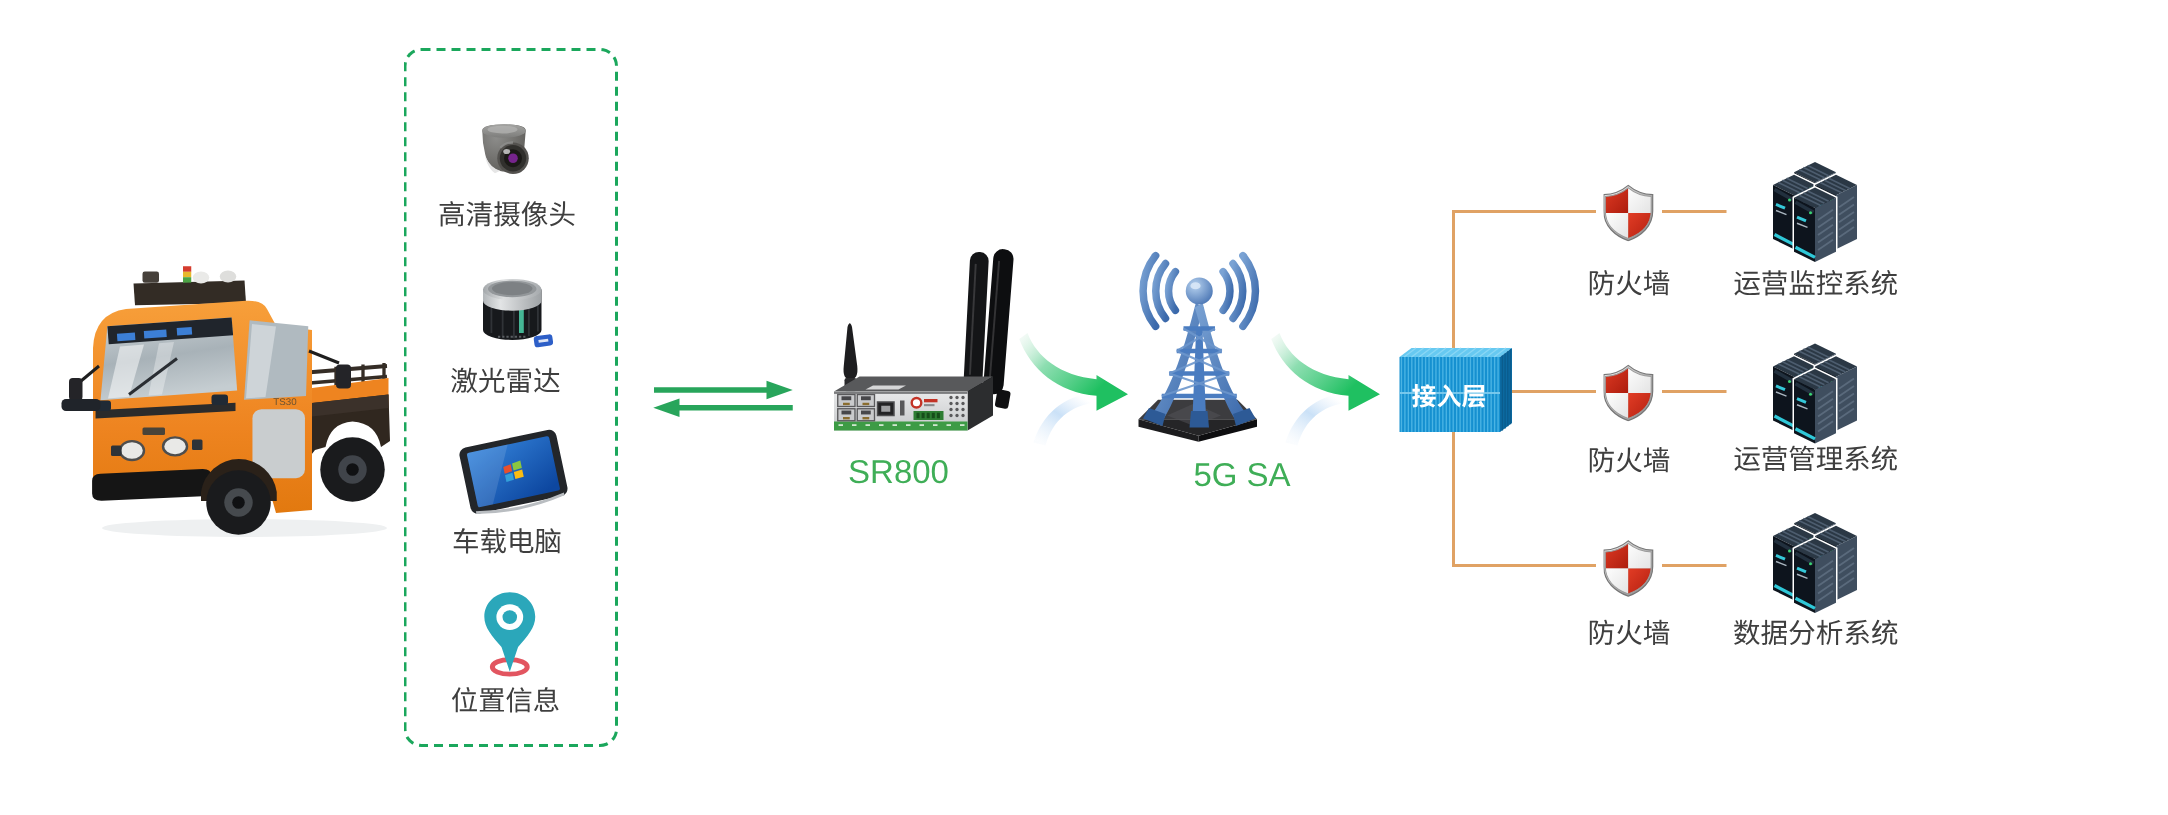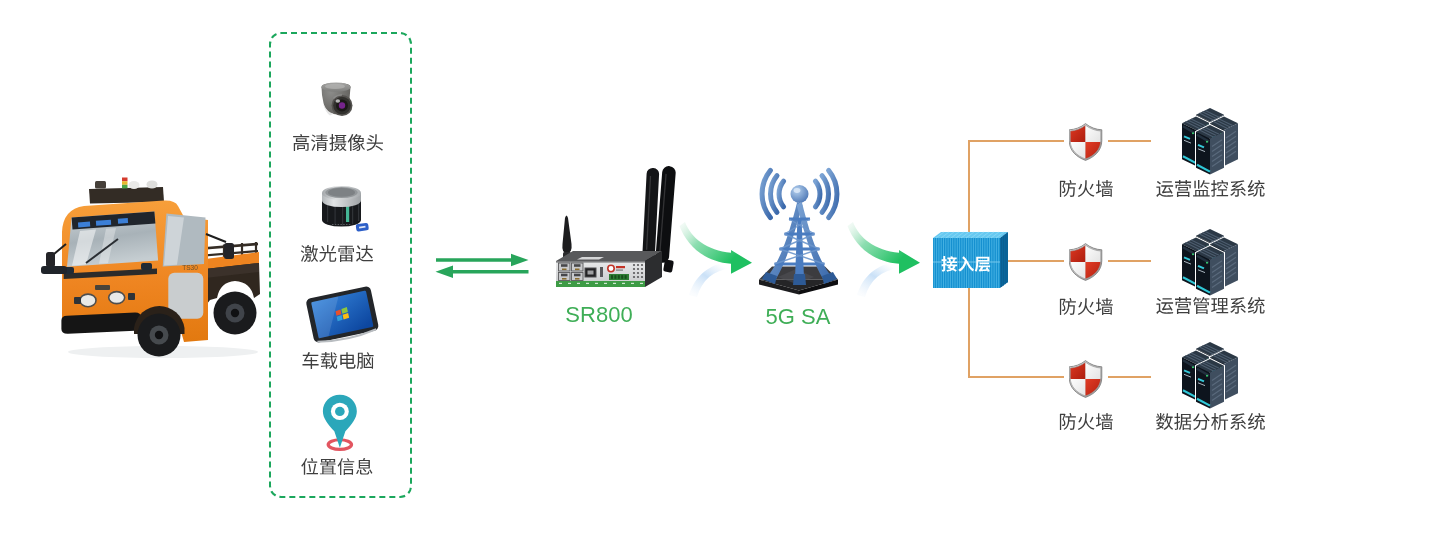--- a/index.html
+++ b/index.html
@@ -39,21 +39,21 @@
 <svg class="abs" style="left:1154.5px;top:179.9px" width="111" height="19" viewBox="0 0 111.0 19.2">
       <path transform="translate(0,15.61)" d="M7.0 -14.4V-13.1H16.4V-14.4ZM1.3 -13.7C2.3 -12.9 3.8 -11.8 4.5 -11.2L5.5 -12.2C4.7 -12.8 3.2 -13.8 2.2 -14.5ZM6.9 -2.2C7.5 -2.4 8.3 -2.5 15.3 -3.1L16.0 -1.7L17.2 -2.4C16.5 -3.8 15.0 -6.2 13.9 -8.0L12.7 -7.5C13.3 -6.5 14.0 -5.4 14.6 -4.3L8.5 -3.9C9.5 -5.3 10.5 -7.1 11.2 -8.8H17.7V-10.2H5.8V-8.8H9.5C8.8 -7.0 7.8 -5.2 7.5 -4.7C7.1 -4.1 6.8 -3.7 6.5 -3.6C6.6 -3.2 6.9 -2.5 6.9 -2.2ZM4.7 -9.1H0.8V-7.8H3.3V-1.9C2.5 -1.5 1.6 -0.7 0.7 0.3L1.7 1.6C2.6 0.3 3.5 -0.8 4.1 -0.8C4.5 -0.8 5.2 -0.2 5.9 0.3C7.2 1.1 8.8 1.3 11.0 1.3C13.0 1.3 16.2 1.2 17.5 1.1C17.5 0.7 17.7 0.0 17.9 -0.4C16.0 -0.2 13.2 -0.0 11.1 -0.0C9.0 -0.0 7.5 -0.2 6.2 -0.9C5.5 -1.4 5.1 -1.8 4.7 -1.9Z M24.3 -7.6H31.4V-5.9H24.3ZM22.9 -8.6V-4.9H32.8V-8.6ZM20.2 -10.9V-7.3H21.5V-9.8H34.2V-7.3H35.5V-10.9ZM21.6 -3.8V1.5H23.0V0.8H32.8V1.5H34.2V-3.8ZM23.0 -0.4V-2.5H32.8V-0.4ZM30.3 -15.5V-14.0H25.1V-15.5H23.7V-14.0H19.6V-12.7H23.7V-11.4H25.1V-12.7H30.3V-11.4H31.7V-12.7H35.9V-14.0H31.7V-15.5Z M48.7 -9.6C50.0 -8.7 51.7 -7.4 52.4 -6.5L53.5 -7.4C52.7 -8.2 51.1 -9.5 49.8 -10.4ZM42.9 -15.5V-6.7H44.3V-15.5ZM39.2 -14.9V-7.3H40.6V-14.9ZM48.4 -15.5C47.7 -12.8 46.5 -10.2 44.9 -8.6C45.3 -8.4 45.9 -7.9 46.1 -7.7C47.0 -8.8 47.8 -10.1 48.5 -11.7H54.5V-12.9H49.0C49.3 -13.7 49.5 -14.4 49.7 -15.2ZM40.0 -5.6V-0.3H37.9V1.0H54.7V-0.3H52.7V-5.6ZM41.3 -0.3V-4.4H43.7V-0.3ZM45.0 -0.3V-4.4H47.5V-0.3ZM48.8 -0.3V-4.4H51.4V-0.3Z M68.4 -10.2C69.5 -9.2 71.1 -7.7 71.9 -6.8L72.8 -7.7C71.9 -8.6 70.4 -10.0 69.2 -11.0ZM65.9 -11.0C65.0 -9.7 63.6 -8.5 62.3 -7.7C62.6 -7.4 63.0 -6.9 63.2 -6.6C64.5 -7.6 66.1 -9.1 67.1 -10.5ZM58.5 -15.6V-12.0H56.3V-10.6H58.5V-6.2C57.6 -5.9 56.8 -5.6 56.1 -5.4L56.4 -4.1L58.5 -4.8V-0.3C58.5 -0.0 58.4 0.0 58.2 0.0C58.0 0.1 57.3 0.1 56.5 0.0C56.7 0.4 56.8 1.0 56.9 1.3C58.0 1.3 58.8 1.3 59.2 1.1C59.7 0.9 59.8 0.5 59.8 -0.3V-5.3L61.8 -6.0L61.6 -7.3L59.8 -6.7V-10.6H61.8V-12.0H59.8V-15.6ZM61.6 -0.4V0.9H73.3V-0.4H68.2V-5.0H72.0V-6.3H63.1V-5.0H66.8V-0.4ZM66.4 -15.2C66.6 -14.7 67.0 -13.9 67.2 -13.3H62.3V-10.1H63.5V-12.1H71.8V-10.2H73.1V-13.3H68.7C68.5 -13.9 68.0 -14.8 67.7 -15.6Z M79.3 -4.1C78.3 -2.8 76.8 -1.4 75.3 -0.6C75.7 -0.4 76.2 0.1 76.5 0.4C77.9 -0.6 79.6 -2.1 80.7 -3.6ZM85.8 -3.5C87.3 -2.3 89.2 -0.6 90.1 0.4L91.3 -0.4C90.3 -1.5 88.4 -3.1 86.9 -4.2ZM86.3 -8.2C86.8 -7.8 87.3 -7.3 87.8 -6.7L79.6 -6.2C82.4 -7.5 85.2 -9.2 88.0 -11.3L86.9 -12.2C86.0 -11.5 85.0 -10.7 84.0 -10.0L79.5 -9.8C80.8 -10.8 82.1 -12.0 83.4 -13.2C85.8 -13.5 88.1 -13.8 89.8 -14.2L88.9 -15.4C85.9 -14.7 80.5 -14.2 76.0 -13.9C76.1 -13.6 76.3 -13.1 76.3 -12.7C78.0 -12.8 79.7 -12.9 81.4 -13.1C80.2 -11.8 78.8 -10.7 78.4 -10.4C77.8 -10.0 77.4 -9.7 77.0 -9.6C77.1 -9.3 77.3 -8.7 77.4 -8.4C77.8 -8.5 78.3 -8.6 82.1 -8.8C80.5 -7.9 79.2 -7.1 78.5 -6.8C77.4 -6.3 76.6 -5.9 76.0 -5.8C76.1 -5.5 76.3 -4.8 76.4 -4.5C76.9 -4.7 77.6 -4.8 82.7 -5.2V-0.4C82.7 -0.2 82.7 -0.1 82.3 -0.1C82.0 -0.1 81.0 -0.1 79.9 -0.1C80.1 0.3 80.4 0.9 80.5 1.3C81.8 1.3 82.7 1.3 83.3 1.0C84.0 0.8 84.1 0.4 84.1 -0.4V-5.3L88.7 -5.7C89.3 -5.1 89.7 -4.5 90.0 -4.0L91.1 -4.7C90.4 -5.8 88.8 -7.5 87.4 -8.8Z M105.4 -6.5V-0.7C105.4 0.7 105.7 1.1 107.0 1.1C107.3 1.1 108.4 1.1 108.7 1.1C109.8 1.1 110.1 0.4 110.2 -2.1C109.9 -2.2 109.3 -2.4 109.0 -2.7C109.0 -0.4 108.9 -0.1 108.5 -0.1C108.3 -0.1 107.4 -0.1 107.2 -0.1C106.8 -0.1 106.8 -0.2 106.8 -0.7V-6.5ZM101.9 -6.5C101.8 -2.8 101.4 -0.8 98.4 0.3C98.7 0.6 99.1 1.1 99.2 1.4C102.6 0.1 103.2 -2.3 103.3 -6.5ZM93.3 -1.0 93.6 0.4C95.3 -0.1 97.4 -0.8 99.5 -1.5L99.3 -2.7C97.1 -2.1 94.8 -1.4 93.3 -1.0ZM103.5 -15.2C103.9 -14.5 104.3 -13.5 104.5 -12.9H100.0V-11.6H103.4C102.5 -10.5 101.3 -8.8 100.8 -8.3C100.5 -8.0 100.0 -7.9 99.7 -7.8C99.8 -7.5 100.1 -6.8 100.1 -6.4C100.6 -6.7 101.4 -6.8 108.1 -7.4C108.4 -6.9 108.7 -6.4 108.9 -6.0L110.1 -6.7C109.5 -7.8 108.3 -9.5 107.3 -10.8L106.2 -10.2C106.6 -9.7 107.0 -9.1 107.4 -8.5L102.3 -8.0C103.2 -9.1 104.2 -10.5 105.0 -11.6H110.0V-12.9H104.7L105.9 -13.2C105.7 -13.8 105.2 -14.8 104.8 -15.6ZM93.6 -7.8C93.9 -8.0 94.3 -8.0 96.5 -8.4C95.7 -7.2 95.0 -6.3 94.7 -5.9C94.1 -5.3 93.7 -4.8 93.3 -4.7C93.4 -4.3 93.6 -3.7 93.7 -3.4C94.1 -3.6 94.7 -3.8 99.3 -4.8C99.3 -5.1 99.3 -5.6 99.3 -6.0L95.8 -5.3C97.2 -7.0 98.6 -9.0 99.8 -11.0L98.5 -11.7C98.2 -11.0 97.8 -10.3 97.4 -9.7L95.1 -9.4C96.2 -11.0 97.4 -13.0 98.2 -15.0L96.8 -15.6C96.0 -13.4 94.6 -11.0 94.2 -10.4C93.8 -9.7 93.4 -9.3 93.1 -9.2C93.3 -8.9 93.5 -8.1 93.6 -7.8Z" fill="#3f3f3f"></path>
     </svg>
 <svg class="abs" style="left:1154.5px;top:297.4px" width="111" height="19" viewBox="0 0 111.0 19.2">
       <path transform="translate(0,15.61)" d="M7.0 -14.4V-13.1H16.4V-14.4ZM1.3 -13.7C2.3 -12.9 3.8 -11.8 4.5 -11.2L5.5 -12.2C4.7 -12.8 3.2 -13.8 2.2 -14.5ZM6.9 -2.2C7.5 -2.4 8.3 -2.5 15.3 -3.1L16.0 -1.7L17.2 -2.4C16.5 -3.8 15.0 -6.2 13.9 -8.0L12.7 -7.5C13.3 -6.5 14.0 -5.4 14.6 -4.3L8.5 -3.9C9.5 -5.3 10.5 -7.1 11.2 -8.8H17.7V-10.2H5.8V-8.8H9.5C8.8 -7.0 7.8 -5.2 7.5 -4.7C7.1 -4.1 6.8 -3.7 6.5 -3.6C6.6 -3.2 6.9 -2.5 6.9 -2.2ZM4.7 -9.1H0.8V-7.8H3.3V-1.9C2.5 -1.5 1.6 -0.7 0.7 0.3L1.7 1.6C2.6 0.3 3.5 -0.8 4.1 -0.8C4.5 -0.8 5.2 -0.2 5.9 0.3C7.2 1.1 8.8 1.3 11.0 1.3C13.0 1.3 16.2 1.2 17.5 1.1C17.5 0.7 17.7 0.0 17.9 -0.4C16.0 -0.2 13.2 -0.0 11.1 -0.0C9.0 -0.0 7.5 -0.2 6.2 -0.9C5.5 -1.4 5.1 -1.8 4.7 -1.9Z M24.3 -7.6H31.4V-5.9H24.3ZM22.9 -8.6V-4.9H32.8V-8.6ZM20.2 -10.9V-7.3H21.5V-9.8H34.2V-7.3H35.5V-10.9ZM21.6 -3.8V1.5H23.0V0.8H32.8V1.5H34.2V-3.8ZM23.0 -0.4V-2.5H32.8V-0.4ZM30.3 -15.5V-14.0H25.1V-15.5H23.7V-14.0H19.6V-12.7H23.7V-11.4H25.1V-12.7H30.3V-11.4H31.7V-12.7H35.9V-14.0H31.7V-15.5Z M40.9 -8.1V1.5H42.3V0.9H51.3V1.5H52.6V-3.1H42.3V-4.4H51.7V-8.1ZM51.3 -0.2H42.3V-2.0H51.3ZM45.1 -11.5C45.3 -11.2 45.5 -10.7 45.7 -10.3H38.9V-7.3H40.2V-9.2H52.5V-7.3H53.9V-10.3H47.1C47.0 -10.8 46.7 -11.4 46.4 -11.8ZM42.3 -7.0H50.3V-5.4H42.3ZM40.1 -15.6C39.6 -14.0 38.8 -12.4 37.8 -11.4C38.1 -11.2 38.7 -10.9 39.0 -10.7C39.5 -11.3 40.0 -12.1 40.5 -13.0H41.8C42.2 -12.3 42.6 -11.5 42.8 -11.0L43.9 -11.4C43.8 -11.8 43.5 -12.4 43.1 -13.0H46.0V-14.0H41.0C41.1 -14.5 41.3 -14.9 41.4 -15.4ZM47.9 -15.6C47.6 -14.2 46.9 -12.9 46.1 -12.0C46.4 -11.9 47.0 -11.6 47.2 -11.4C47.6 -11.8 48.0 -12.4 48.3 -13.0H49.6C50.2 -12.3 50.7 -11.4 51.0 -10.9L52.1 -11.4C51.9 -11.8 51.5 -12.4 51.1 -13.0H54.4V-14.0H48.8C49.0 -14.4 49.1 -14.9 49.3 -15.3Z M64.3 -10.0H67.1V-7.6H64.3ZM68.3 -10.0H71.2V-7.6H68.3ZM64.3 -13.5H67.1V-11.1H64.3ZM68.3 -13.5H71.2V-11.1H68.3ZM61.4 -0.4V0.9H73.4V-0.4H68.5V-3.0H72.8V-4.2H68.5V-6.4H72.5V-14.7H63.0V-6.4H67.0V-4.2H62.8V-3.0H67.0V-0.4ZM56.1 -1.8 56.5 -0.4C58.1 -1.0 60.3 -1.7 62.3 -2.4L62.0 -3.7L60.0 -3.0V-7.6H61.8V-8.9H60.0V-13.0H62.1V-14.3H56.4V-13.0H58.6V-8.9H56.5V-7.6H58.6V-2.6C57.7 -2.3 56.9 -2.1 56.1 -1.8Z M79.3 -4.1C78.3 -2.8 76.8 -1.4 75.3 -0.6C75.7 -0.4 76.2 0.1 76.5 0.4C77.9 -0.6 79.6 -2.1 80.7 -3.6ZM85.8 -3.5C87.3 -2.3 89.2 -0.6 90.1 0.4L91.3 -0.4C90.3 -1.5 88.4 -3.1 86.9 -4.2ZM86.3 -8.2C86.8 -7.8 87.3 -7.3 87.8 -6.7L79.6 -6.2C82.4 -7.5 85.2 -9.2 88.0 -11.3L86.9 -12.2C86.0 -11.5 85.0 -10.7 84.0 -10.0L79.5 -9.8C80.8 -10.8 82.1 -12.0 83.4 -13.2C85.8 -13.5 88.1 -13.8 89.8 -14.2L88.9 -15.4C85.9 -14.7 80.5 -14.2 76.0 -13.9C76.1 -13.6 76.3 -13.1 76.3 -12.7C78.0 -12.8 79.7 -12.9 81.4 -13.1C80.2 -11.8 78.8 -10.7 78.4 -10.4C77.8 -10.0 77.4 -9.7 77.0 -9.6C77.1 -9.3 77.3 -8.7 77.4 -8.4C77.8 -8.5 78.3 -8.6 82.1 -8.8C80.5 -7.9 79.2 -7.1 78.5 -6.8C77.4 -6.3 76.6 -5.9 76.0 -5.8C76.1 -5.5 76.3 -4.8 76.4 -4.5C76.9 -4.7 77.6 -4.8 82.7 -5.2V-0.4C82.7 -0.2 82.7 -0.1 82.3 -0.1C82.0 -0.1 81.0 -0.1 79.9 -0.1C80.1 0.3 80.4 0.9 80.5 1.3C81.8 1.3 82.7 1.3 83.3 1.0C84.0 0.8 84.1 0.4 84.1 -0.4V-5.3L88.7 -5.7C89.3 -5.1 89.7 -4.5 90.0 -4.0L91.1 -4.7C90.4 -5.8 88.8 -7.5 87.4 -8.8Z M105.4 -6.5V-0.7C105.4 0.7 105.7 1.1 107.0 1.1C107.3 1.1 108.4 1.1 108.7 1.1C109.8 1.1 110.1 0.4 110.2 -2.1C109.9 -2.2 109.3 -2.4 109.0 -2.7C109.0 -0.4 108.9 -0.1 108.5 -0.1C108.3 -0.1 107.4 -0.1 107.2 -0.1C106.8 -0.1 106.8 -0.2 106.8 -0.7V-6.5ZM101.9 -6.5C101.8 -2.8 101.4 -0.8 98.4 0.3C98.7 0.6 99.1 1.1 99.2 1.4C102.6 0.1 103.2 -2.3 103.3 -6.5ZM93.3 -1.0 93.6 0.4C95.3 -0.1 97.4 -0.8 99.5 -1.5L99.3 -2.7C97.1 -2.1 94.8 -1.4 93.3 -1.0ZM103.5 -15.2C103.9 -14.5 104.3 -13.5 104.5 -12.9H100.0V-11.6H103.4C102.5 -10.5 101.3 -8.8 100.8 -8.3C100.5 -8.0 100.0 -7.9 99.7 -7.8C99.8 -7.5 100.1 -6.8 100.1 -6.4C100.6 -6.7 101.4 -6.8 108.1 -7.4C108.4 -6.9 108.7 -6.4 108.9 -6.0L110.1 -6.7C109.5 -7.8 108.3 -9.5 107.3 -10.8L106.2 -10.2C106.6 -9.7 107.0 -9.1 107.4 -8.5L102.3 -8.0C103.2 -9.1 104.2 -10.5 105.0 -11.6H110.0V-12.9H104.7L105.9 -13.2C105.7 -13.8 105.2 -14.8 104.8 -15.6ZM93.6 -7.8C93.9 -8.0 94.3 -8.0 96.5 -8.4C95.7 -7.2 95.0 -6.3 94.7 -5.9C94.1 -5.3 93.7 -4.8 93.3 -4.7C93.4 -4.3 93.6 -3.7 93.7 -3.4C94.1 -3.6 94.7 -3.8 99.3 -4.8C99.3 -5.1 99.3 -5.6 99.3 -6.0L95.8 -5.3C97.2 -7.0 98.6 -9.0 99.8 -11.0L98.5 -11.7C98.2 -11.0 97.8 -10.3 97.4 -9.7L95.1 -9.4C96.2 -11.0 97.4 -13.0 98.2 -15.0L96.8 -15.6C96.0 -13.4 94.6 -11.0 94.2 -10.4C93.8 -9.7 93.4 -9.3 93.1 -9.2C93.3 -8.9 93.5 -8.1 93.6 -7.8Z" fill="#3f3f3f"></path>
     </svg>
 <svg class="abs" style="left:1154.5px;top:412.9px" width="111" height="19" viewBox="0 0 111.0 19.1">
       <path transform="translate(0,15.61)" d="M8.2 -15.2C7.9 -14.5 7.3 -13.4 6.8 -12.7L7.7 -12.3C8.2 -12.9 8.8 -13.8 9.4 -14.7ZM1.6 -14.7C2.1 -13.9 2.6 -12.9 2.8 -12.2L3.8 -12.7C3.7 -13.4 3.2 -14.4 2.6 -15.1ZM7.6 -4.8C7.2 -3.8 6.6 -3.0 5.9 -2.3C5.2 -2.7 4.4 -3.0 3.8 -3.3C4.0 -3.8 4.3 -4.3 4.6 -4.8ZM2.0 -2.8C2.9 -2.5 4.0 -2.0 4.9 -1.5C3.7 -0.7 2.3 -0.1 0.8 0.3C1.0 0.5 1.3 1.0 1.4 1.3C3.1 0.9 4.7 0.1 6.0 -0.9C6.6 -0.6 7.2 -0.2 7.6 0.1L8.5 -0.8C8.1 -1.1 7.5 -1.4 6.9 -1.8C7.9 -2.8 8.7 -4.1 9.2 -5.7L8.4 -6.0L8.2 -6.0H5.1L5.5 -6.9L4.3 -7.2C4.2 -6.8 4.0 -6.4 3.8 -6.0H1.3V-4.8H3.2C2.8 -4.1 2.4 -3.4 2.0 -2.8ZM4.8 -15.6V-12.1H0.9V-11.0H4.3C3.4 -9.7 2.0 -8.6 0.7 -8.0C1.0 -7.8 1.3 -7.3 1.5 -7.0C2.6 -7.6 3.8 -8.6 4.8 -9.7V-7.5H6.0V-10.0C6.9 -9.3 8.1 -8.5 8.5 -8.0L9.3 -9.0C8.9 -9.4 7.2 -10.4 6.3 -11.0H9.8V-12.1H6.0V-15.6ZM11.6 -15.4C11.2 -12.1 10.3 -9.0 8.9 -7.1C9.2 -6.9 9.7 -6.5 10.0 -6.2C10.4 -6.9 10.8 -7.7 11.2 -8.6C11.6 -6.8 12.2 -5.1 12.8 -3.7C11.8 -1.9 10.4 -0.6 8.3 0.4C8.6 0.7 9.0 1.2 9.1 1.5C11.0 0.5 12.4 -0.8 13.5 -2.4C14.4 -0.8 15.6 0.4 17.0 1.3C17.3 1.0 17.7 0.5 18.0 0.2C16.4 -0.6 15.2 -2.0 14.3 -3.7C15.2 -5.6 15.9 -7.9 16.3 -10.7H17.5V-12.0H12.3C12.5 -13.0 12.7 -14.1 12.9 -15.2ZM15.0 -10.7C14.7 -8.5 14.2 -6.7 13.6 -5.1C12.9 -6.8 12.3 -8.7 12.0 -10.7Z M27.5 -4.4V1.5H28.7V0.7H34.4V1.4H35.6V-4.4H32.1V-6.7H36.2V-7.9H32.1V-9.9H35.6V-14.7H25.8V-9.1C25.8 -6.2 25.6 -2.2 23.7 0.7C24.0 0.8 24.6 1.2 24.9 1.5C26.4 -0.8 26.9 -3.9 27.1 -6.7H30.8V-4.4ZM27.2 -13.5H34.2V-11.2H27.2ZM27.2 -9.9H30.8V-7.9H27.1L27.2 -9.1ZM28.7 -0.4V-3.2H34.4V-0.4ZM21.6 -15.5V-11.8H19.3V-10.5H21.6V-6.5C20.6 -6.2 19.7 -5.9 19.0 -5.7L19.4 -4.3L21.6 -5.1V-0.3C21.6 0.0 21.5 0.1 21.3 0.1C21.1 0.1 20.3 0.1 19.5 0.1C19.7 0.4 19.9 1.0 19.9 1.4C21.1 1.4 21.8 1.3 22.3 1.1C22.7 0.9 22.9 0.5 22.9 -0.3V-5.5L25.0 -6.2L24.8 -7.5L22.9 -6.8V-10.5H25.0V-11.8H22.9V-15.5Z M49.5 -15.2 48.2 -14.7C49.5 -12.0 51.7 -8.9 53.6 -7.3C53.9 -7.6 54.4 -8.2 54.8 -8.4C52.9 -9.9 50.6 -12.7 49.5 -15.2ZM43.0 -15.2C41.9 -12.3 40.0 -9.8 37.8 -8.2C38.1 -7.9 38.8 -7.4 39.0 -7.1C39.5 -7.5 40.0 -8.0 40.5 -8.5V-7.2H44.0C43.6 -4.0 42.6 -1.1 38.2 0.4C38.5 0.6 38.9 1.2 39.1 1.5C43.8 -0.2 45.0 -3.5 45.5 -7.2H50.5C50.3 -2.6 50.0 -0.7 49.6 -0.3C49.4 -0.1 49.2 -0.0 48.8 -0.0C48.4 -0.0 47.2 -0.0 46.0 -0.1C46.3 0.2 46.4 0.8 46.5 1.2C47.6 1.3 48.8 1.3 49.4 1.3C50.0 1.2 50.4 1.1 50.8 0.6C51.5 -0.1 51.7 -2.2 52.0 -7.9C52.0 -8.1 52.0 -8.5 52.0 -8.5H40.6C42.1 -10.2 43.5 -12.4 44.5 -14.8Z M64.4 -13.5V-7.8C64.4 -5.2 64.3 -1.7 62.6 0.7C62.9 0.9 63.5 1.2 63.7 1.4C65.5 -1.1 65.7 -5.0 65.7 -7.8V-7.9H69.1V1.5H70.5V-7.9H73.2V-9.2H65.7V-12.5C68.0 -12.9 70.4 -13.5 72.1 -14.2L70.9 -15.3C69.4 -14.6 66.8 -13.9 64.4 -13.5ZM59.4 -15.5V-11.6H56.6V-10.2H59.2C58.6 -7.7 57.4 -4.8 56.1 -3.2C56.3 -2.9 56.7 -2.3 56.8 -2.0C57.8 -3.2 58.7 -5.2 59.4 -7.3V1.5H60.7V-7.5C61.3 -6.6 62.1 -5.4 62.4 -4.8L63.3 -5.9C62.9 -6.4 61.4 -8.5 60.7 -9.3V-10.2H63.5V-11.6H60.7V-15.5Z M79.3 -4.1C78.3 -2.8 76.8 -1.4 75.3 -0.6C75.7 -0.4 76.2 0.1 76.5 0.4C77.9 -0.6 79.6 -2.1 80.7 -3.6ZM85.8 -3.5C87.3 -2.3 89.2 -0.6 90.1 0.4L91.3 -0.4C90.3 -1.5 88.4 -3.1 86.9 -4.2ZM86.3 -8.2C86.8 -7.8 87.3 -7.3 87.8 -6.7L79.6 -6.2C82.4 -7.5 85.2 -9.2 88.0 -11.3L86.9 -12.2C86.0 -11.5 85.0 -10.7 84.0 -10.0L79.5 -9.8C80.8 -10.8 82.1 -12.0 83.4 -13.2C85.8 -13.5 88.1 -13.8 89.8 -14.2L88.9 -15.4C85.9 -14.7 80.5 -14.2 76.0 -13.9C76.1 -13.6 76.3 -13.1 76.3 -12.7C78.0 -12.8 79.7 -12.9 81.4 -13.1C80.2 -11.8 78.8 -10.7 78.4 -10.4C77.8 -10.0 77.4 -9.7 77.0 -9.6C77.1 -9.3 77.3 -8.7 77.4 -8.4C77.8 -8.5 78.3 -8.6 82.1 -8.8C80.5 -7.9 79.2 -7.1 78.5 -6.8C77.4 -6.3 76.6 -5.9 76.0 -5.8C76.1 -5.5 76.3 -4.8 76.4 -4.5C76.9 -4.7 77.6 -4.8 82.7 -5.2V-0.4C82.7 -0.2 82.7 -0.1 82.3 -0.1C82.0 -0.1 81.0 -0.1 79.9 -0.1C80.1 0.3 80.4 0.9 80.5 1.3C81.8 1.3 82.7 1.3 83.3 1.0C84.0 0.8 84.1 0.4 84.1 -0.4V-5.3L88.7 -5.7C89.3 -5.1 89.7 -4.5 90.0 -4.0L91.1 -4.7C90.4 -5.8 88.8 -7.5 87.4 -8.8Z M105.4 -6.5V-0.7C105.4 0.7 105.7 1.1 107.0 1.1C107.3 1.1 108.4 1.1 108.7 1.1C109.8 1.1 110.1 0.4 110.2 -2.1C109.9 -2.2 109.3 -2.4 109.0 -2.7C109.0 -0.4 108.9 -0.1 108.5 -0.1C108.3 -0.1 107.4 -0.1 107.2 -0.1C106.8 -0.1 106.8 -0.2 106.8 -0.7V-6.5ZM101.9 -6.5C101.8 -2.8 101.4 -0.8 98.4 0.3C98.7 0.6 99.1 1.1 99.2 1.4C102.6 0.1 103.2 -2.3 103.3 -6.5ZM93.3 -1.0 93.6 0.4C95.3 -0.1 97.4 -0.8 99.5 -1.5L99.3 -2.7C97.1 -2.1 94.8 -1.4 93.3 -1.0ZM103.5 -15.2C103.9 -14.5 104.3 -13.5 104.5 -12.9H100.0V-11.6H103.4C102.5 -10.5 101.3 -8.8 100.8 -8.3C100.5 -8.0 100.0 -7.9 99.7 -7.8C99.8 -7.5 100.1 -6.8 100.1 -6.4C100.6 -6.7 101.4 -6.8 108.1 -7.4C108.4 -6.9 108.7 -6.4 108.9 -6.0L110.1 -6.7C109.5 -7.8 108.3 -9.5 107.3 -10.8L106.2 -10.2C106.6 -9.7 107.0 -9.1 107.4 -8.5L102.3 -8.0C103.2 -9.1 104.2 -10.5 105.0 -11.6H110.0V-12.9H104.7L105.9 -13.2C105.7 -13.8 105.2 -14.8 104.8 -15.6ZM93.6 -7.8C93.9 -8.0 94.3 -8.0 96.5 -8.4C95.7 -7.2 95.0 -6.3 94.7 -5.9C94.1 -5.3 93.7 -4.8 93.3 -4.7C93.4 -4.3 93.6 -3.7 93.7 -3.4C94.1 -3.6 94.7 -3.8 99.3 -4.8C99.3 -5.1 99.3 -5.6 99.3 -6.0L95.8 -5.3C97.2 -7.0 98.6 -9.0 99.8 -11.0L98.5 -11.7C98.2 -11.0 97.8 -10.3 97.4 -9.7L95.1 -9.4C96.2 -11.0 97.4 -13.0 98.2 -15.0L96.8 -15.6C96.0 -13.4 94.6 -11.0 94.2 -10.4C93.8 -9.7 93.4 -9.3 93.1 -9.2C93.3 -8.9 93.5 -8.1 93.6 -7.8Z" fill="#3f3f3f"></path>
     </svg>
 <div class="glbl" style="left:599px;top:315px">SR800</div>
-<div class="glbl" style="left:798px;top:317px">5G SA</div>
+<div class="glbl" style="left:828px;top:317px">5G SA</div>
 <svg class="abs" style="left:38px;top:176px" width="228" height="186" viewBox="0 0 228 186">
       <defs>
 <linearGradient id="tor" x1="0" y1="0" x2="0" y2="1">
           <stop offset="0" stop-color="#f79f3a"></stop>
           <stop offset="0.6" stop-color="#ee8420"></stop>
           <stop offset="1" stop-color="#e2790f"></stop>
         </linearGradient>
 <linearGradient id="tglass" x1="0" y1="0" x2="0.25" y2="1">
           <stop offset="0" stop-color="#ccd3d7"></stop>
           <stop offset="0.55" stop-color="#a8b2b8"></stop>

